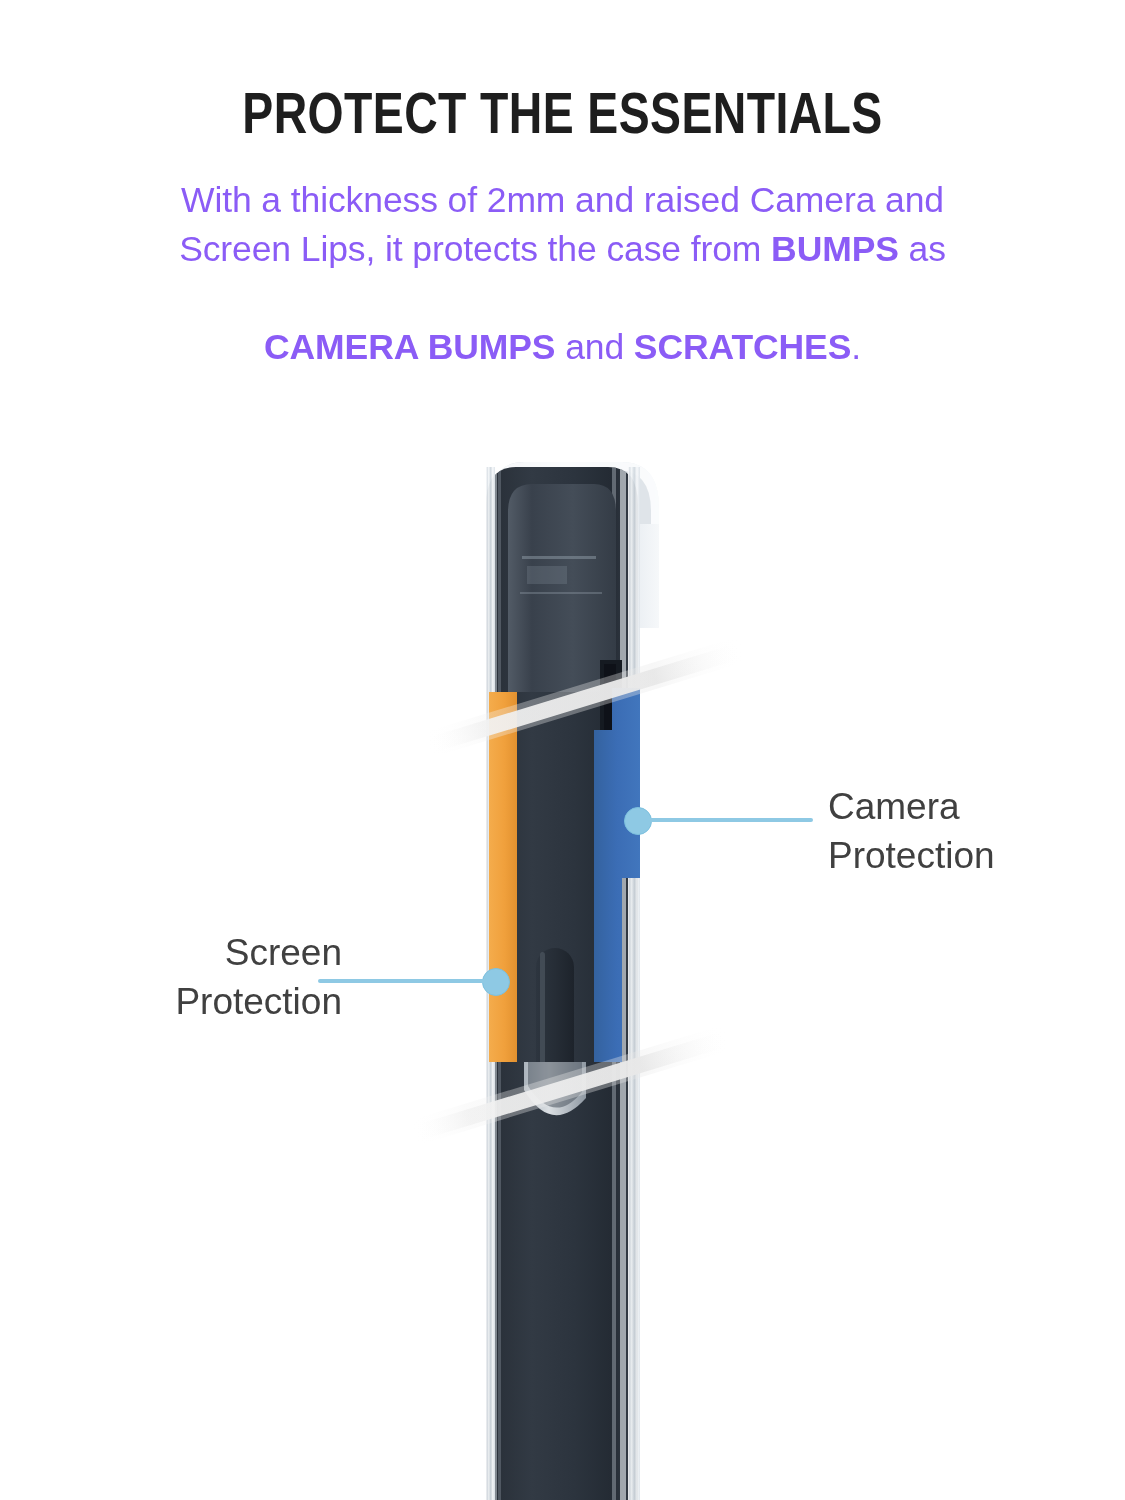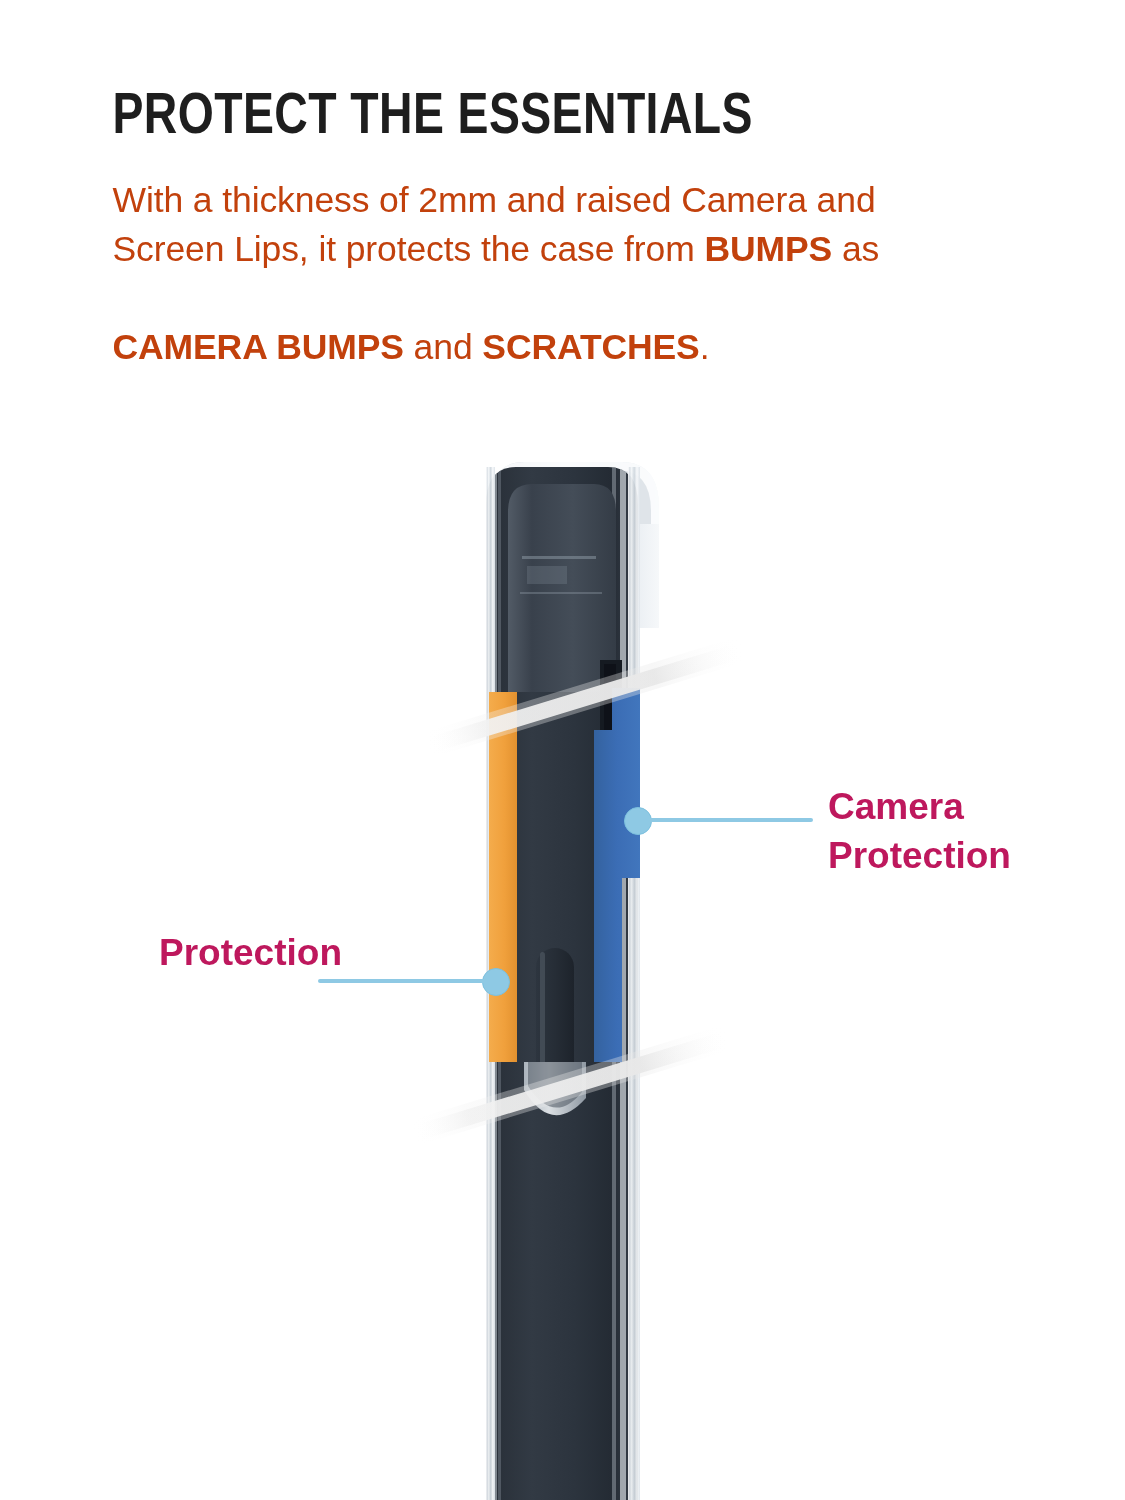--- a/index.html
+++ b/index.html
@@ -4,40 +4,40 @@
 <style>
   html,body{margin:0;padding:0;background:#ffffff;}
   body{
     width:1125px;height:1500px;position:relative;overflow:hidden;
     font-family:"Liberation Sans","DejaVu Sans",sans-serif;
     -webkit-font-smoothing:antialiased;
   }
   .stage{position:absolute;inset:0;background:#fff;}
 
   
-  .header{position:absolute;left:0;top:0;width:1125px;text-align:left;}
+  .header{position:absolute;left:0;top:0;width:1125px;text-align:center;}
   .title{
     margin:0;padding-top:84px;
     font-family:"Liberation Sans Narrow","Liberation Sans",sans-serif;
     font-weight:700;font-size:58px;letter-spacing:.5px;
     color:#1e1e1e;line-height:1;
     transform:scaleX(.80);transform-origin:center top;
   }
   .subtitle{
     margin:0 auto;padding-top:34px;width:900px;
-    font-size:35.5px;line-height:49px;color:#c2410c;font-weight:400;
+    font-size:35.5px;line-height:49px;color:#8b5cf6;font-weight:400;
     letter-spacing:-.1px;
   }
   .subtitle b{font-weight:700;}
 
   
   .product{position:absolute;left:0;top:0;width:1125px;height:1500px;}
 
   
-  .callout{position:absolute;color:#be185d;font-size:37px;line-height:49px;font-weight:700;}
+  .callout{position:absolute;color:#404040;font-size:37px;line-height:49px;font-weight:400;}
   .callout--camera{left:828px;top:782px;text-align:left;width:260px;}
   .callout--screen{left:92px;top:928px;text-align:right;width:250px;}
   .lead-line{position:absolute;height:4px;background:#8ec9e4;border-radius:2px;}
   .lead-dot{position:absolute;width:26px;height:26px;border-radius:50%;
             background:#8ec9e4;border:1px solid #7cc0de;}
 </style>
 </head>
 <body>
 
 <div class="stage">
@@ -167,16 +167,17 @@
   <div class="lead-dot" style="left:624px;top:807px;"></div>
   <div class="lead-line" style="left:648px;top:818px;width:165px;"></div>
   <div class="callout callout--camera">
     <div>Camera</div>
     <div>Protection</div>
   </div>
 
   <div class="lead-dot" style="left:482px;top:968px;"></div>
   <div class="lead-line" style="left:318px;top:979px;width:168px;"></div>
   <div class="callout callout--screen">
+    <div>Screen</div>
     <div>Protection</div>
   </div>
 
 </div>
 
 </body></html>

